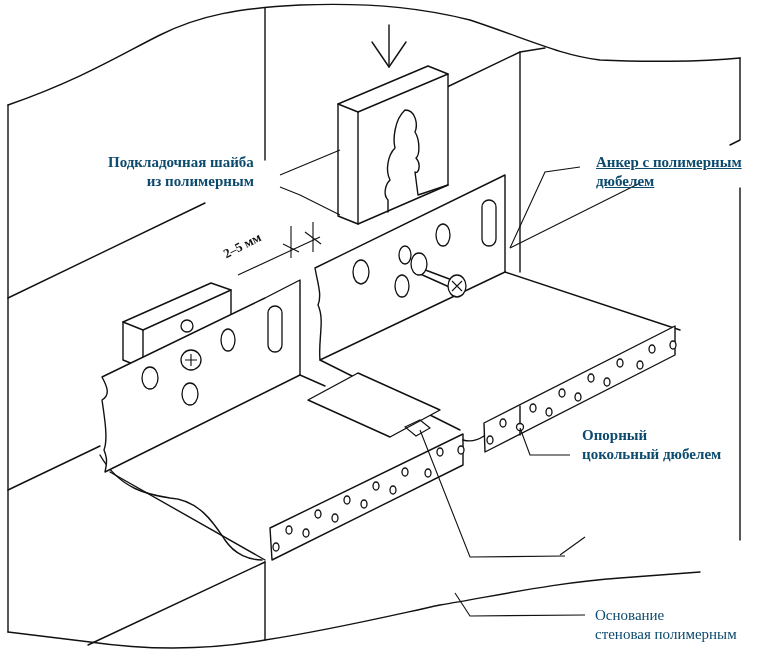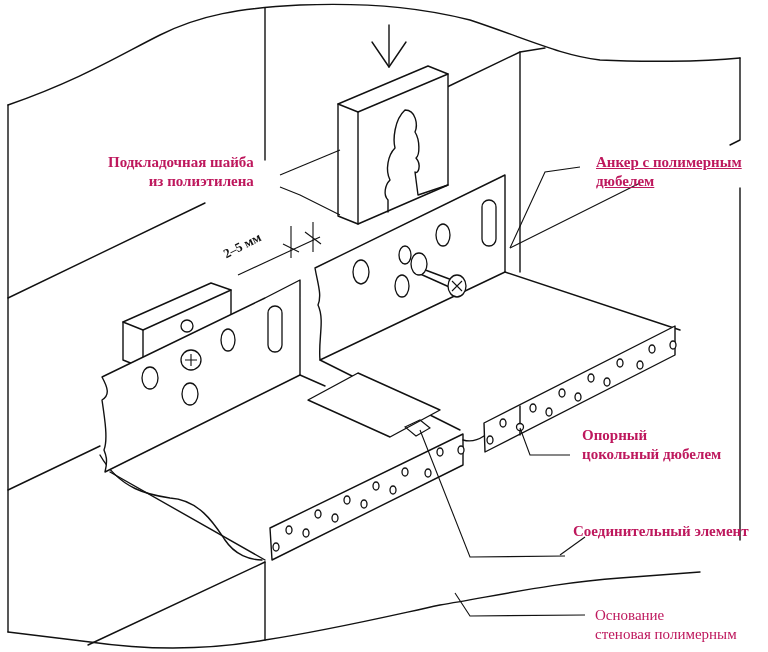--- a/index.html
+++ b/index.html
@@ -2,21 +2,21 @@
 <html><head>
 <meta charset="utf-8">
 <style>
   html, body { margin: 0; padding: 0; background: #ffffff; }
   #stage { position: relative; width: 768px; height: 652px; overflow: hidden; background: #ffffff; }
   svg { position: absolute; left: 0; top: 0; }
   .ln { fill: none; stroke: #111; stroke-width: 1.4; stroke-linejoin: round; stroke-linecap: round; }
   .thin { fill: none; stroke: #111; stroke-width: 1.1; }
   .fill-w { fill: #fff; stroke: #111; stroke-width: 1.4; stroke-linejoin: round; }
   .hole { fill: #fff; stroke: #111; stroke-width: 1.3; }
-  .lbl { position: absolute; font-family: "Liberation Serif", "DejaVu Serif", serif; font-size: 15px; line-height: 19px; color: #be185d; white-space: nowrap; font-weight: bold; }
+  .lbl { position: absolute; font-family: "Liberation Serif", "DejaVu Serif", serif; font-size: 15px; line-height: 19px; color: #0c4a6e; white-space: nowrap; font-weight: bold; }
   .lbl span { display: block; }
   .r { text-align: right; }
   #dim { position: absolute; left: 228px; top: 246px; font-family: "Liberation Serif", serif; font-weight: bold; font-size: 13px; color: #111; transform: rotate(-27deg); transform-origin: left bottom; white-space: nowrap; }
 </style>
 </head>
 <body>
 
 <div id="stage">
   <svg width="768" height="652" viewBox="0 0 768 652">
 
@@ -148,30 +148,29 @@
       <path class="thin" d="M565,556 L470,557 L420,430"></path>
       <path class="thin" d="M585,537 L560,555"></path>
       <path class="thin" d="M585,615 L470,616 L455,593"></path>
     </g>
   </svg>
 
   <div id="dim">2–5 мм</div>
 
   <div class="lbl r" style="left:108px; top:153px;">
     <span>Подкладочная шайба</span>
-    <span>из полиэтилена</span>
+    <span>из полимерным</span>
   </div>
   <div class="lbl" style="left:596px; top:153px;text-decoration:underline;">
     <span>Анкер с полимерным</span>
     <span>дюбелем</span>
   </div>
   <div class="lbl" style="left:582px; top:426px;font-family:Liberation Serif, serif;">
     <span>Опорный</span>
     <span>цокольный дюбелем</span>
   </div>
   <div class="lbl" style="left:573px; top:522px;">
-    <span>Соединительный элемент</span>
   </div>
   <div class="lbl" style="left:595px; top:606px; font-weight:normal;">
     <span>Основание</span>
     <span>стеновая полимерным</span>
   </div>
 </div>
 
 </body></html>

